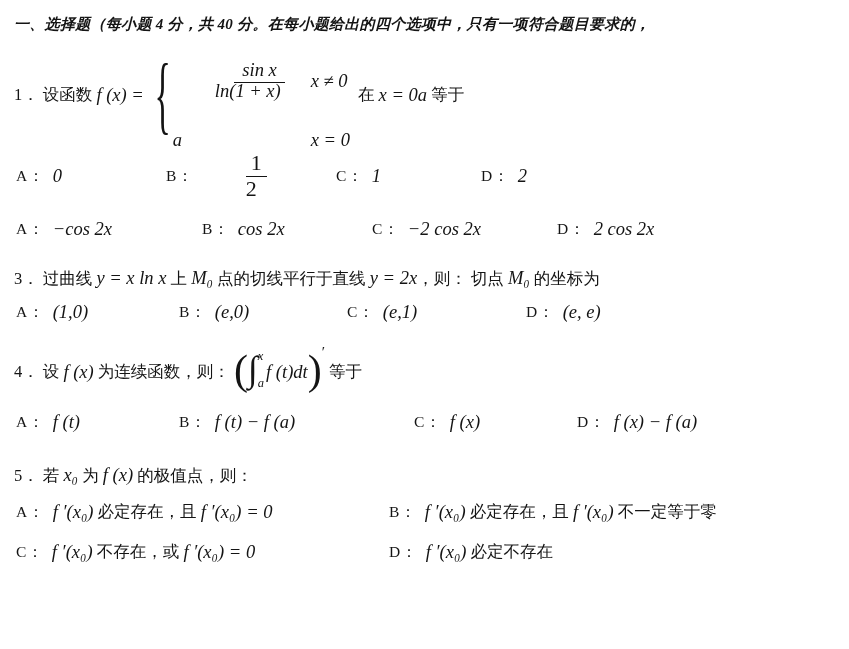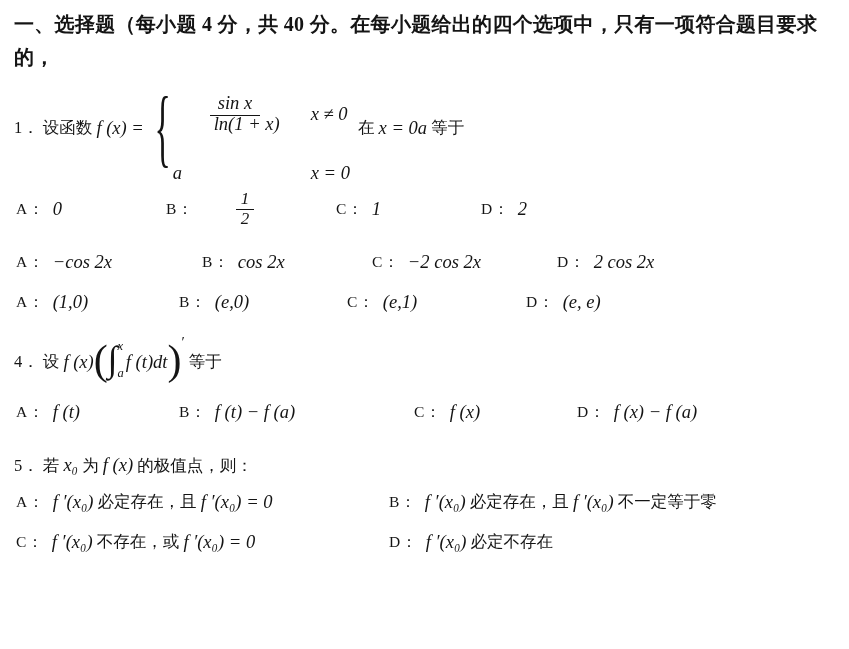--- a/index.html
+++ b/index.html
@@ -4,37 +4,37 @@
 <style>
   * { margin:0; padding:0; box-sizing:border-box; }
   html,body { background:#ffffff; }
   body {
     width:849px; height:649px; overflow:hidden;
     font-family:"Liberation Serif","DejaVu Serif",serif;
     color:#141414;
   }
   .page { padding:8px 14px 0 14px; position:relative; }
 
-  .hdr { font-weight:bold; font-size:20px; line-height:33px; letter-spacing:0.3px; }
+  .hdr { font-weight:bold; font-size:15px; line-height:33px; letter-spacing:0.3px;font-style:italic; }
 
   .cn   { font-size:16.5px; }
   .math { font-style:italic; font-size:18.5px; font-family:"Liberation Serif","DejaVu Serif",serif; }
   .qno  { font-size:16.5px; margin-right:4px; }
 
   .qline { display:flex; align-items:center; flex-wrap:nowrap; white-space:pre; }
 
   
   .q1row { margin-top:10px; height:88px; }
   .brace {
     display:inline-block; font-size:34px; font-weight:300;
     transform:scaleY(2.55); transform-origin:center; margin:0 2px 0 6px;
     font-style:normal;
   }
   .pw { display:inline-grid; grid-template-columns:112px auto; row-gap:7px; align-items:center; }
-  .frac { display:inline-block; text-align:left; vertical-align:middle; }
+  .frac { display:inline-block; text-align:right; vertical-align:middle; }
   .frac .num { padding:0 8px 2px 8px; border-bottom:1.4px solid #141414; }
   .frac .den { padding:2px 4px 0 4px; }
   .pw .cond { padding-left:26px; }
   .q1tail { margin-left:8px; display:inline-flex; align-items:center; white-space:pre; }
 
   
   .optrow { position:relative; }
   .opt { position:absolute; top:0; white-space:pre; display:inline-flex; align-items:center; }
   .opt .lbl { font-size:15.5px; letter-spacing:1px; margin-right:8px; font-style:normal; }
 
@@ -51,21 +51,21 @@
   
   .q4row { margin-top:12px; height:56px; }
   .bigp { font-size:42px; font-weight:300; font-style:normal; line-height:1; position:relative; top:-2px; }
   .int-sym { font-size:36px; font-style:normal; line-height:1; position:relative; top:-3px; }
   .int-bounds { display:inline-flex; flex-direction:column; justify-content:space-between;
                 height:42px; font-size:12.5px; font-style:italic; margin:0 2px 0 0; position:relative; top:-2px; }
   .int-bounds .up { align-self:flex-start; }
   .int-bounds .dn { align-self:flex-start; }
   .big-prime { font-size:15px; position:relative; top:-20px; font-style:normal; }
 
-  .small-frac { display:inline-block; text-align:center; font-style:italic; font-size:17px; }
+  .small-frac { display:inline-block; text-align:left; font-size:22px; }
   .small-frac .num { border-bottom:1.3px solid #141414; padding:0 5px 1px 5px; }
   .small-frac .den { padding-top:1px; }
 </style>
 </head>
 <body>
 
 <div class="page">
 
   <div class="hdr">
     <div>一、选择题（每小题 4 分，共 40 分。在每小题给出的四个选项中，只有一项符合题目要求的，</div>
@@ -123,20 +123,22 @@
     <span class="opt" style="left:358px">
       <span class="lbl">C：</span>
       <span class="math">−2 cos 2x</span>
     </span>
     <span class="opt" style="left:543px">
       <span class="lbl">D：</span>
       <span class="math">2 cos 2x</span>
     </span>
   </div>
 
+  <div class="stem"><span class="qno">3．</span><span class="cn">过曲线 </span><span class="math">y = x ln x</span><span class="cn"> 上 </span><span class="math">M₀</span><span class="cn"> 点的切线平行于直线 </span><span class="math">y = 2x</span><span class="cn">，则： 切点 </span><span class="math">M₀</span><span class="cn"> 的坐标为</span>
+  </div>
   <div class="optrow r-q3">
     <span class="opt" style="left:2px">
       <span class="lbl">A：</span>
       <span class="math">(1,0)</span>
     </span>
     <span class="opt" style="left:165px">
       <span class="lbl">B：</span>
       <span class="math">(e,0)</span>
     </span>
     <span class="opt" style="left:333px">
@@ -146,20 +148,21 @@
     <span class="opt" style="left:512px">
       <span class="lbl">D：</span>
       <span class="math">(e, e)</span>
     </span>
   </div>
 
   <div class="qline q4row">
     <span class="qno">4．</span>
     <span class="cn">设 </span>
     <span class="math">f (x)</span>
+    <span class="cn"> 为连续函数，则： </span>
     <span class="math bigp">(</span>
     <span class="math int-sym">∫</span>
     <span class="int-bounds">
       <span class="up">x</span>
       <span class="dn">a</span>
     </span>
     <span class="math">f (t)dt</span>
     <span class="math bigp">)</span>
     <span class="big-prime">′</span>
     <span class="cn"> 等于</span>

